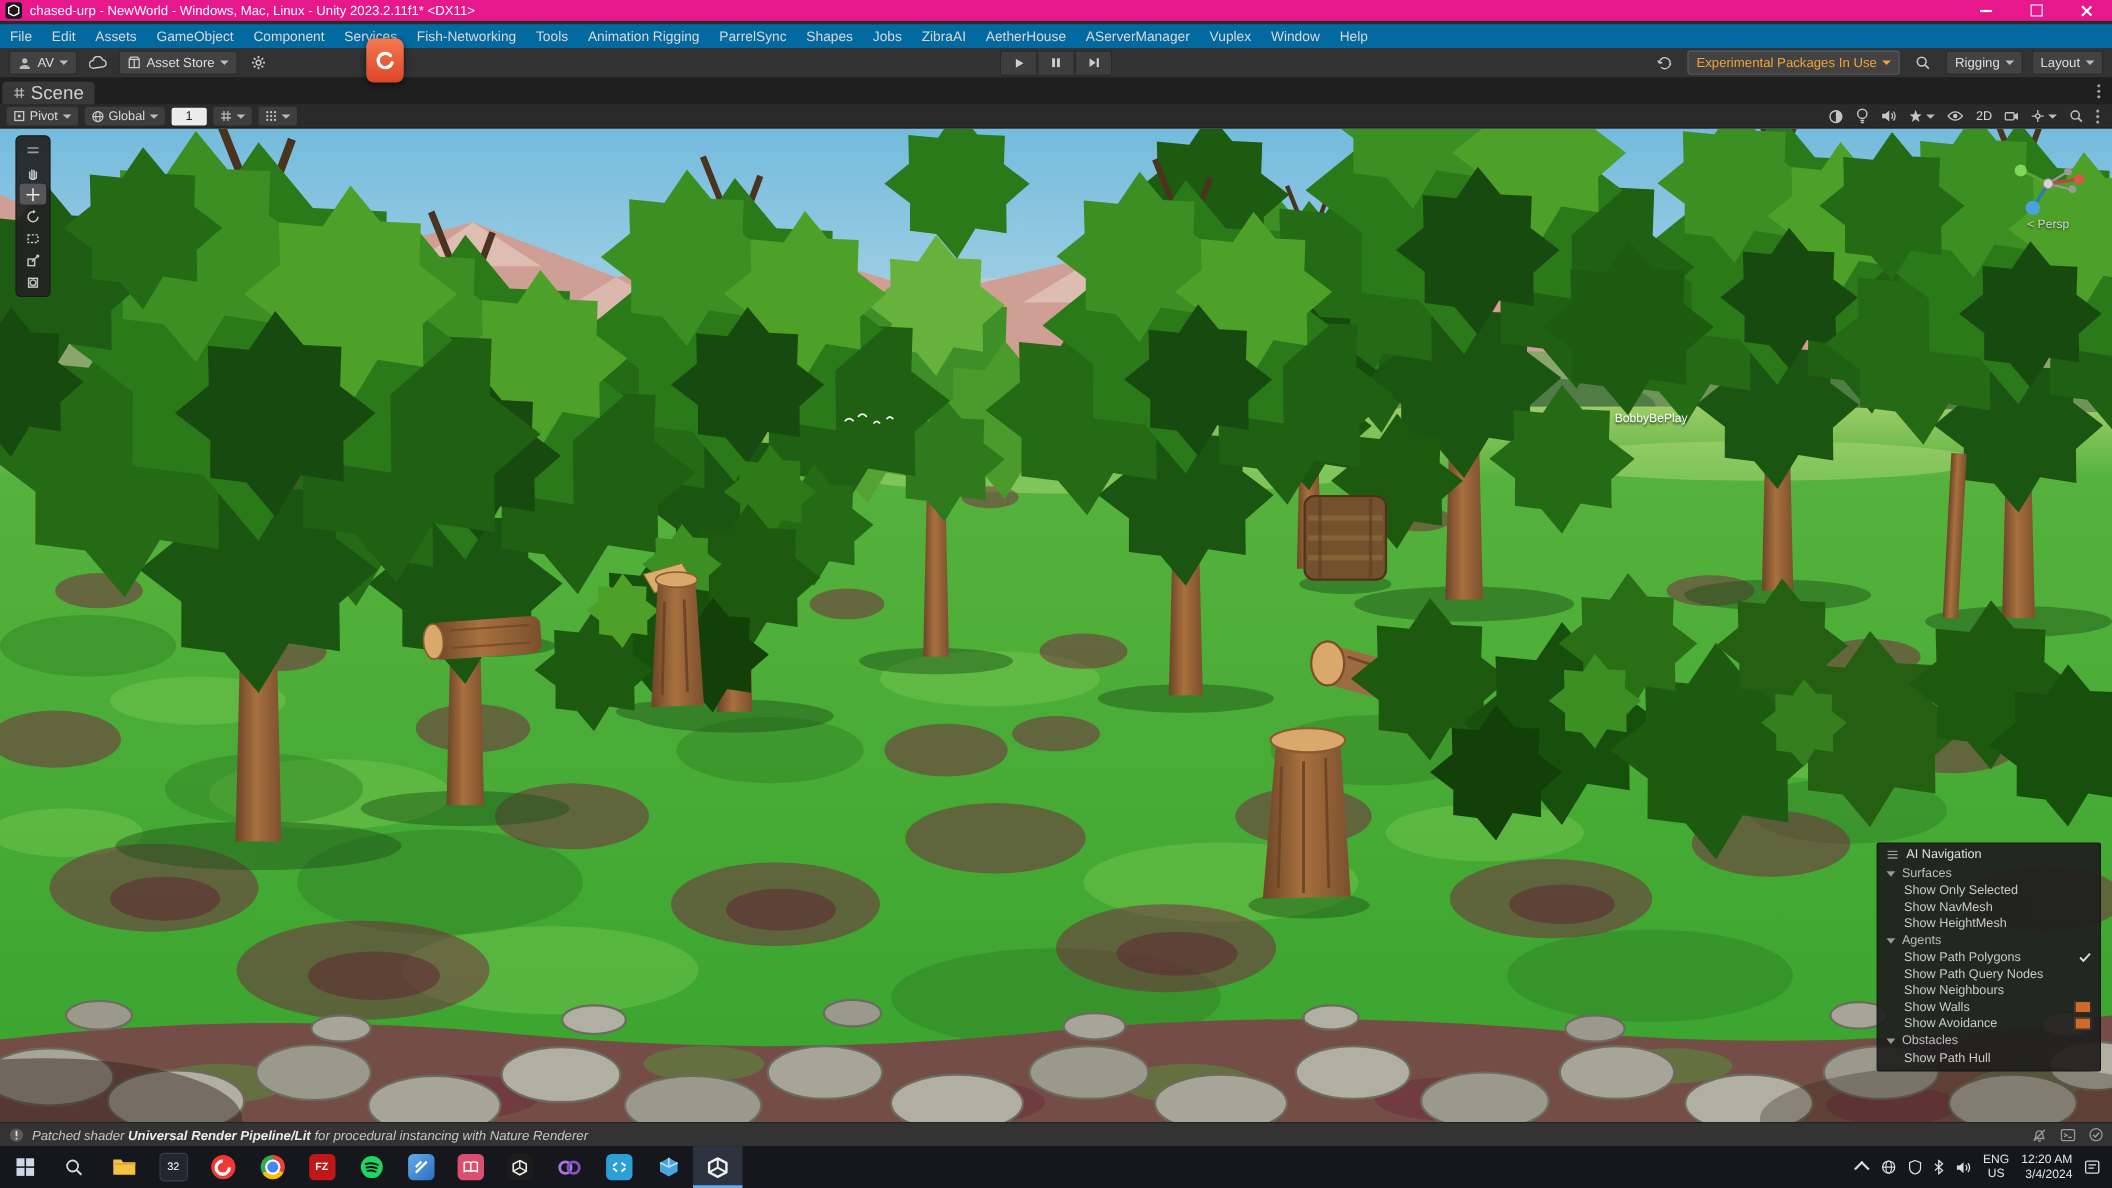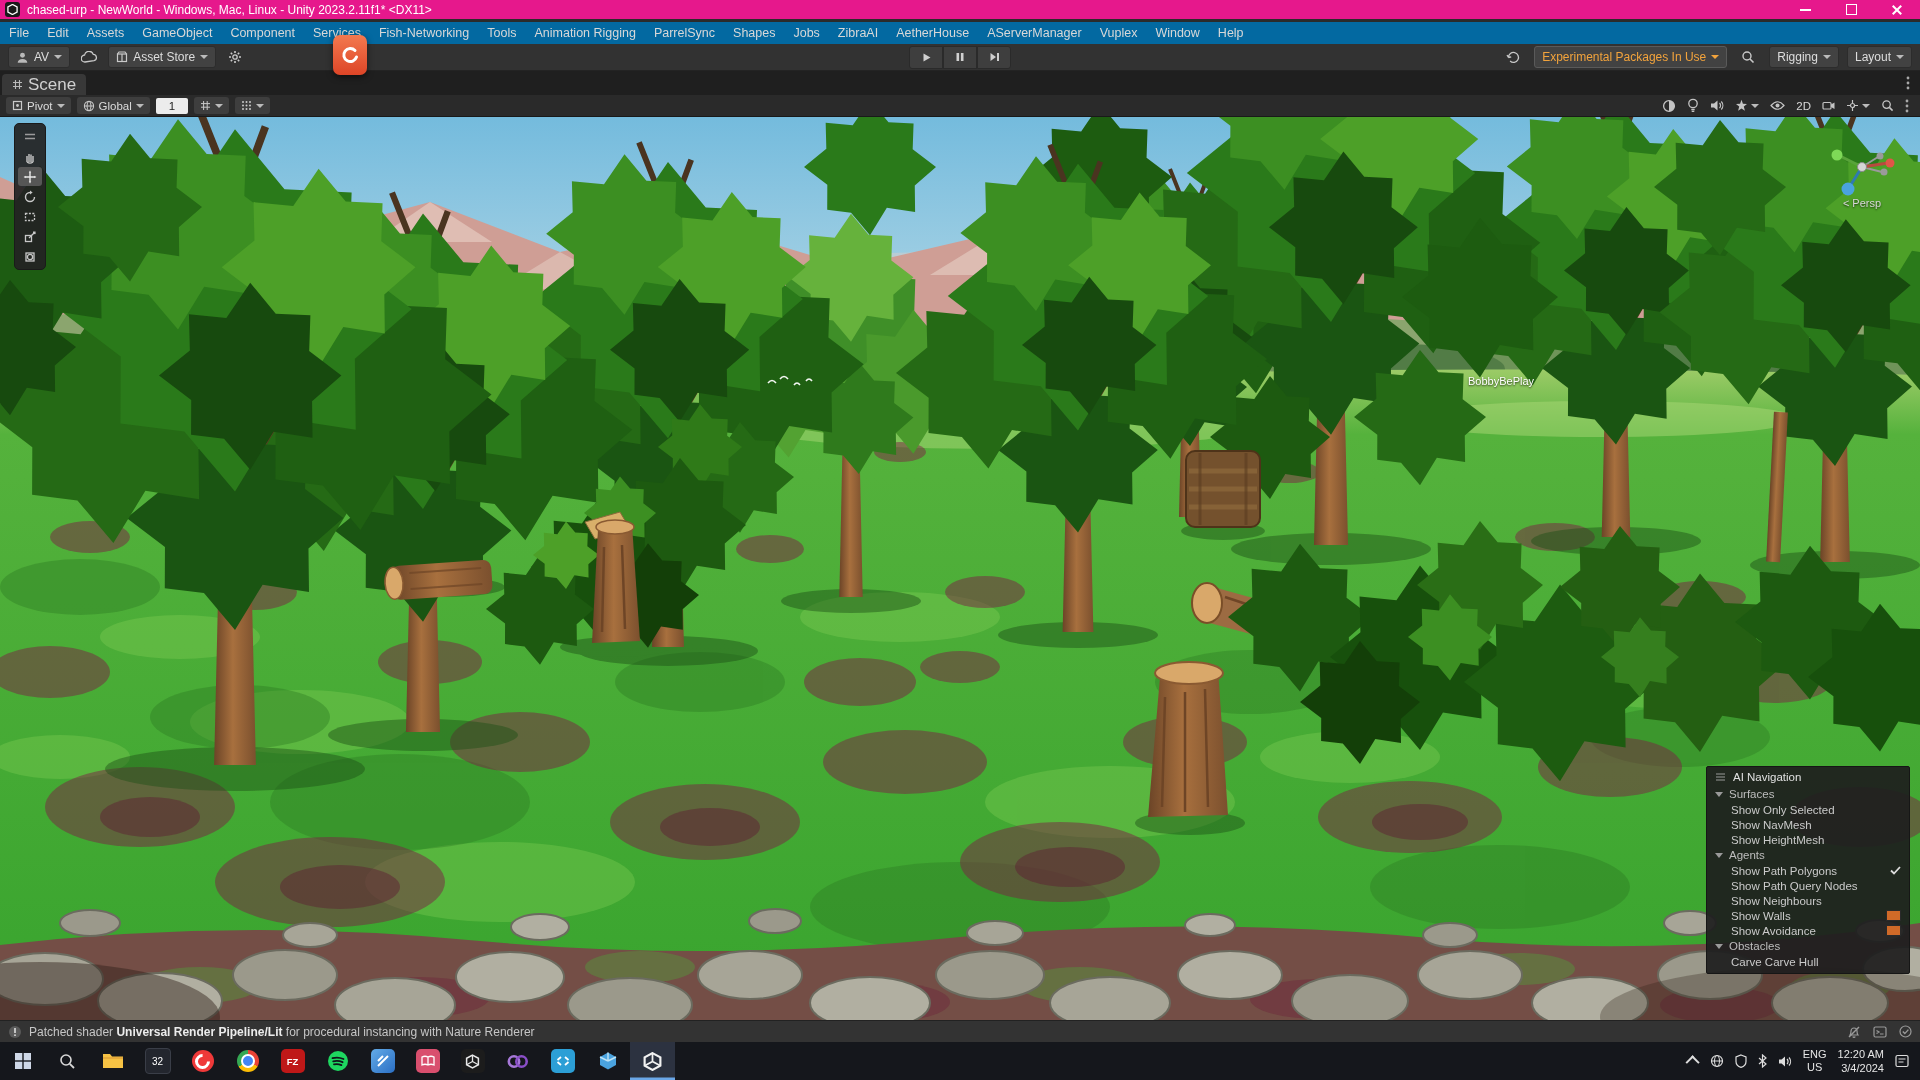--- a/index.html
+++ b/index.html
@@ -56,21 +56,21 @@
   .player-label{position:absolute;left:1468px;top:258px;color:#fff;font-size:11px;text-shadow:0 1px 2px rgba(0,0,0,.75);}
   
   .nav-panel{position:absolute;right:10px;top:649px;width:202px;background:rgba(30,30,30,.93);border:1px solid #161616;border-radius:2px;color:#cfcfcf;font-size:11.5px;padding:2px 0 4px;}
   .nav-title{display:flex;align-items:center;gap:7px;padding:2px 8px 3px;color:#e0e0e0;}
   .nav-section{display:flex;align-items:center;gap:6px;padding:2px 8px;color:#bdbdbd;}
   .tri{width:0;height:0;border-left:4px solid transparent;border-right:4px solid transparent;border-top:5px solid #9a9a9a;}
   .nav-item{display:flex;align-items:center;padding:1.5px 8px 1.5px 24px;color:#cacaca;}
   .nav-item .check{margin-left:auto;}
   .swatch{margin-left:auto;width:13px;height:9px;background:#d06a28;border:1px solid #2a2a2a;}
   
-  .statusbar{position:absolute;top:1020px;left:0;right:0;height:22px;background:#333;border-top:1px solid #222;display:flex;align-items:center;gap:7px;padding:0 8px;box-sizing:border-box;color:#c6c6c6;font-size:12px;}
+  .statusbar{position:absolute;top:1020px;left:0;right:0;height:22px;background:#333;border-top:1px solid #222;display:flex;align-items:center;gap:7px;padding:0 8px;box-sizing:border-box;color:#c6c6c6;font-size:12px;font-style:italic;}
   .statusbar b{color:#ececec;font-weight:bold;}
   .status-icons{margin-left:auto;display:flex;gap:12px;align-items:center;}
   
   .taskbar{position:absolute;top:1042px;left:0;right:0;height:38px;background:#15171c;display:flex;align-items:center;}
   .tb-app{width:45px;height:38px;display:flex;align-items:center;justify-content:center;position:relative;}
   .tb-app.active{background:#2c3240;box-shadow:inset 0 -2.5px 0 #6aa7e8;}
   .app-sq{width:24px;height:24px;border-radius:5px;display:flex;align-items:center;justify-content:center;}
   .chrome-ic{width:22px;height:22px;border-radius:50%;background:conic-gradient(#ea4335 0 33%,#fbbc05 33% 66%,#34a853 66% 100%);display:flex;align-items:center;justify-content:center;}
   .chrome-ic i{display:block;width:10px;height:10px;border-radius:50%;background:#4285f4;border:2.5px solid #fff;}
   .viv-ic{width:22px;height:22px;border-radius:50%;background:#ef3939;display:flex;align-items:center;justify-content:center;}
@@ -703,21 +703,21 @@
         </div>
       <div class="nav-item">
           <span>Show Avoidance</span>
           <span class="swatch"></span>
         </div>
       <div class="nav-section">
           <i class="tri"></i>
           <span>Obstacles</span>
         </div>
       <div class="nav-item">
-          <span>Carve Carve Hull</span>
+          <span>Show Path Hull</span>
         </div>
     </div>
   </div>
 
   <div class="statusbar">
     <svg width="14" height="14" viewBox="0 0 14 14">
         <circle cx="7" cy="7" r="6" fill="#5a5a5a"></circle>
         <rect x="6.2" y="3" width="1.6" height="5" fill="#ddd"></rect>
         <rect x="6.2" y="9.4" width="1.6" height="1.6" fill="#ddd"></rect>
       </svg>

